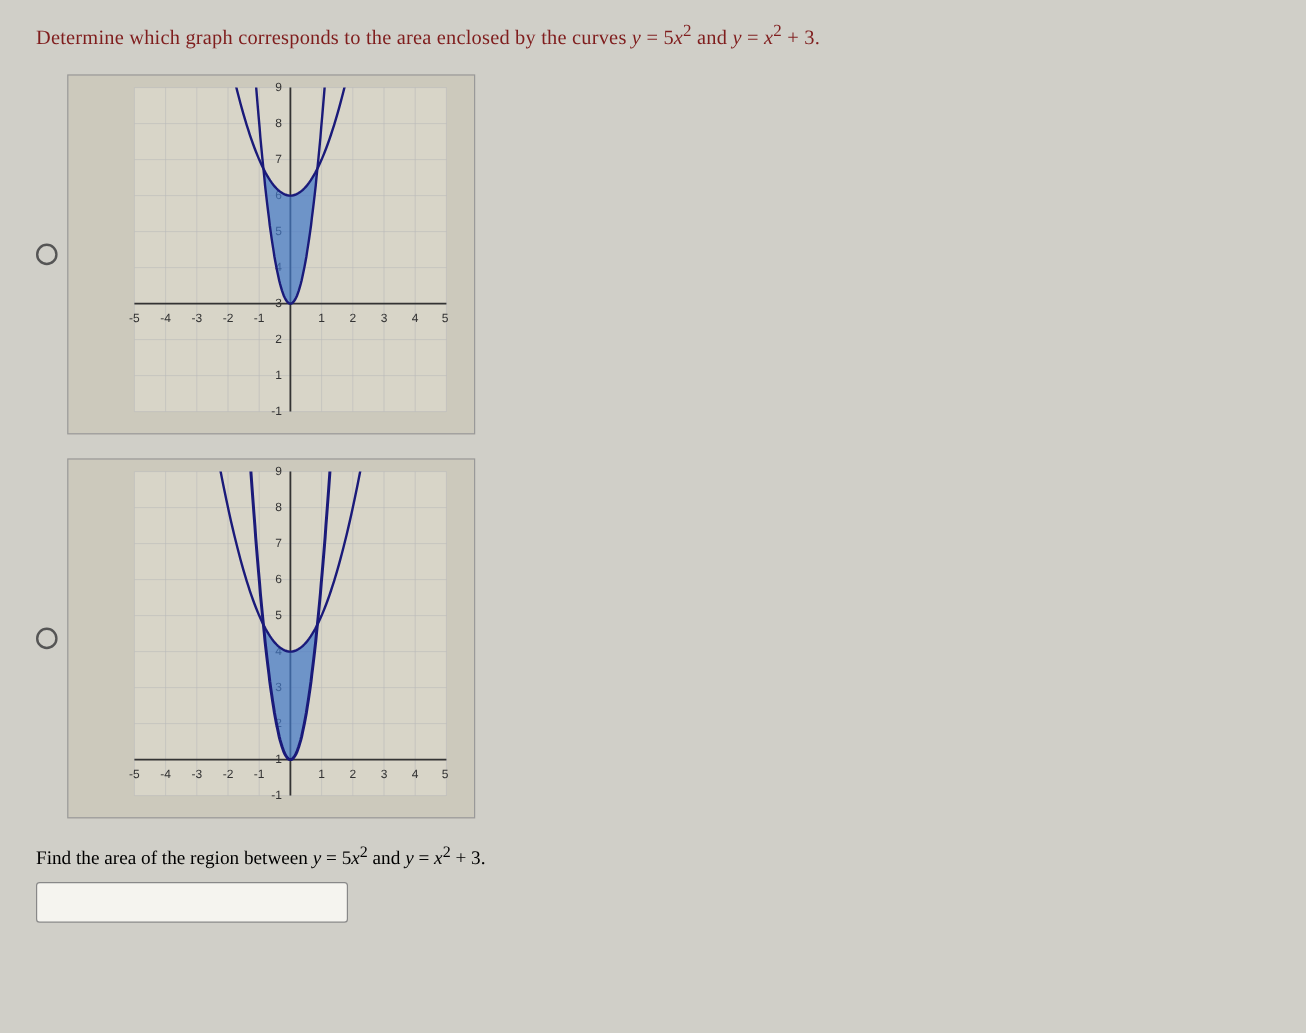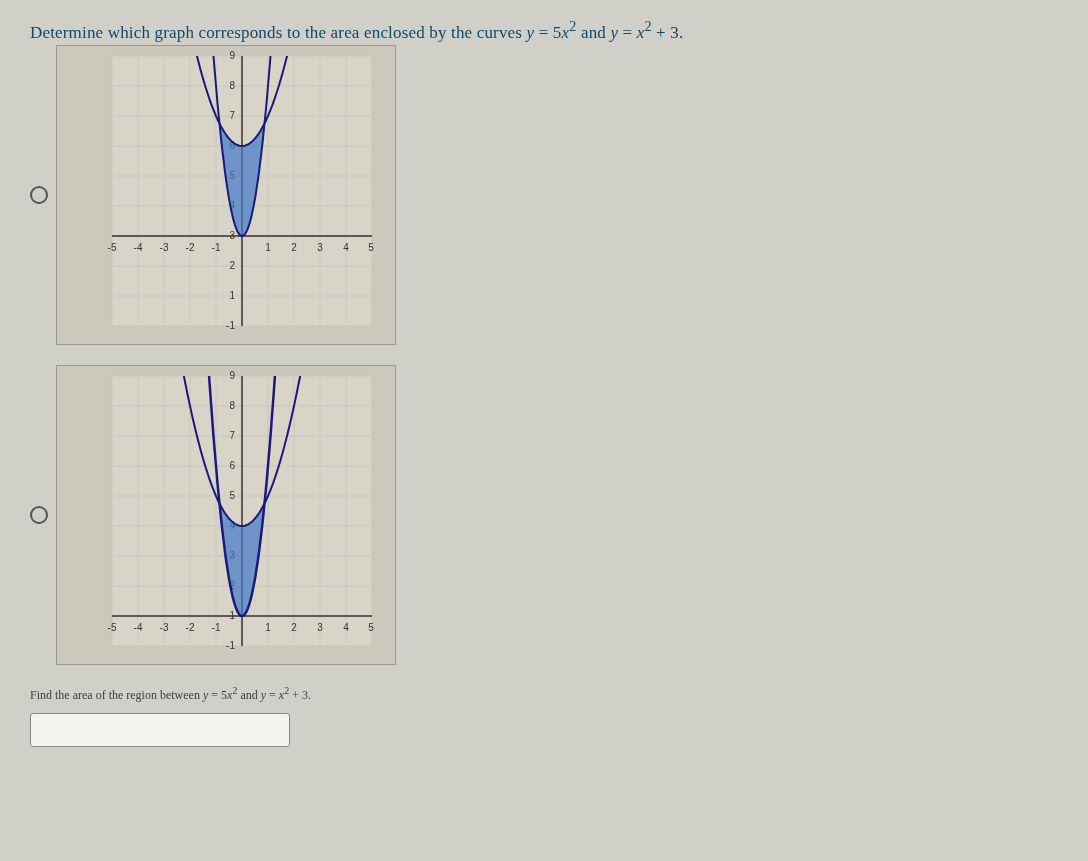--- a/index.html
+++ b/index.html
@@ -11,22 +11,22 @@
       position: relative;
       overflow: hidden;
     }
 
     .page-content {
       padding: 18px 30px;
     }
 
     .question-text {
       font-size: 17px;
-      color: #0c4a6e;
-      margin-bottom: 2px;
+      color: #7f1d1d;
+      margin-bottom: 20px;
       letter-spacing: 0.01em;
     }
 
     .graph-option {
       display: flex;
       flex-direction: row;
       align-items: center;
       margin-bottom: 10px;
     }
 
@@ -44,22 +44,22 @@
       display: flex;
       flex-direction: column;
       gap: 10px;
     }
 
     .find-area-section {
       margin-top: 10px;
     }
 
     .find-area-text {
-      font-size: 12px;
-      color: #404040;
+      font-size: 16px;
+      color: #000000;
       margin-bottom: 10px;
     }
 
     .answer-input {
       width: 260px;
       height: 34px;
       border: 1.5px solid #888;
       background: #f5f4ef;
       border-radius: 3px;
       display: block;

